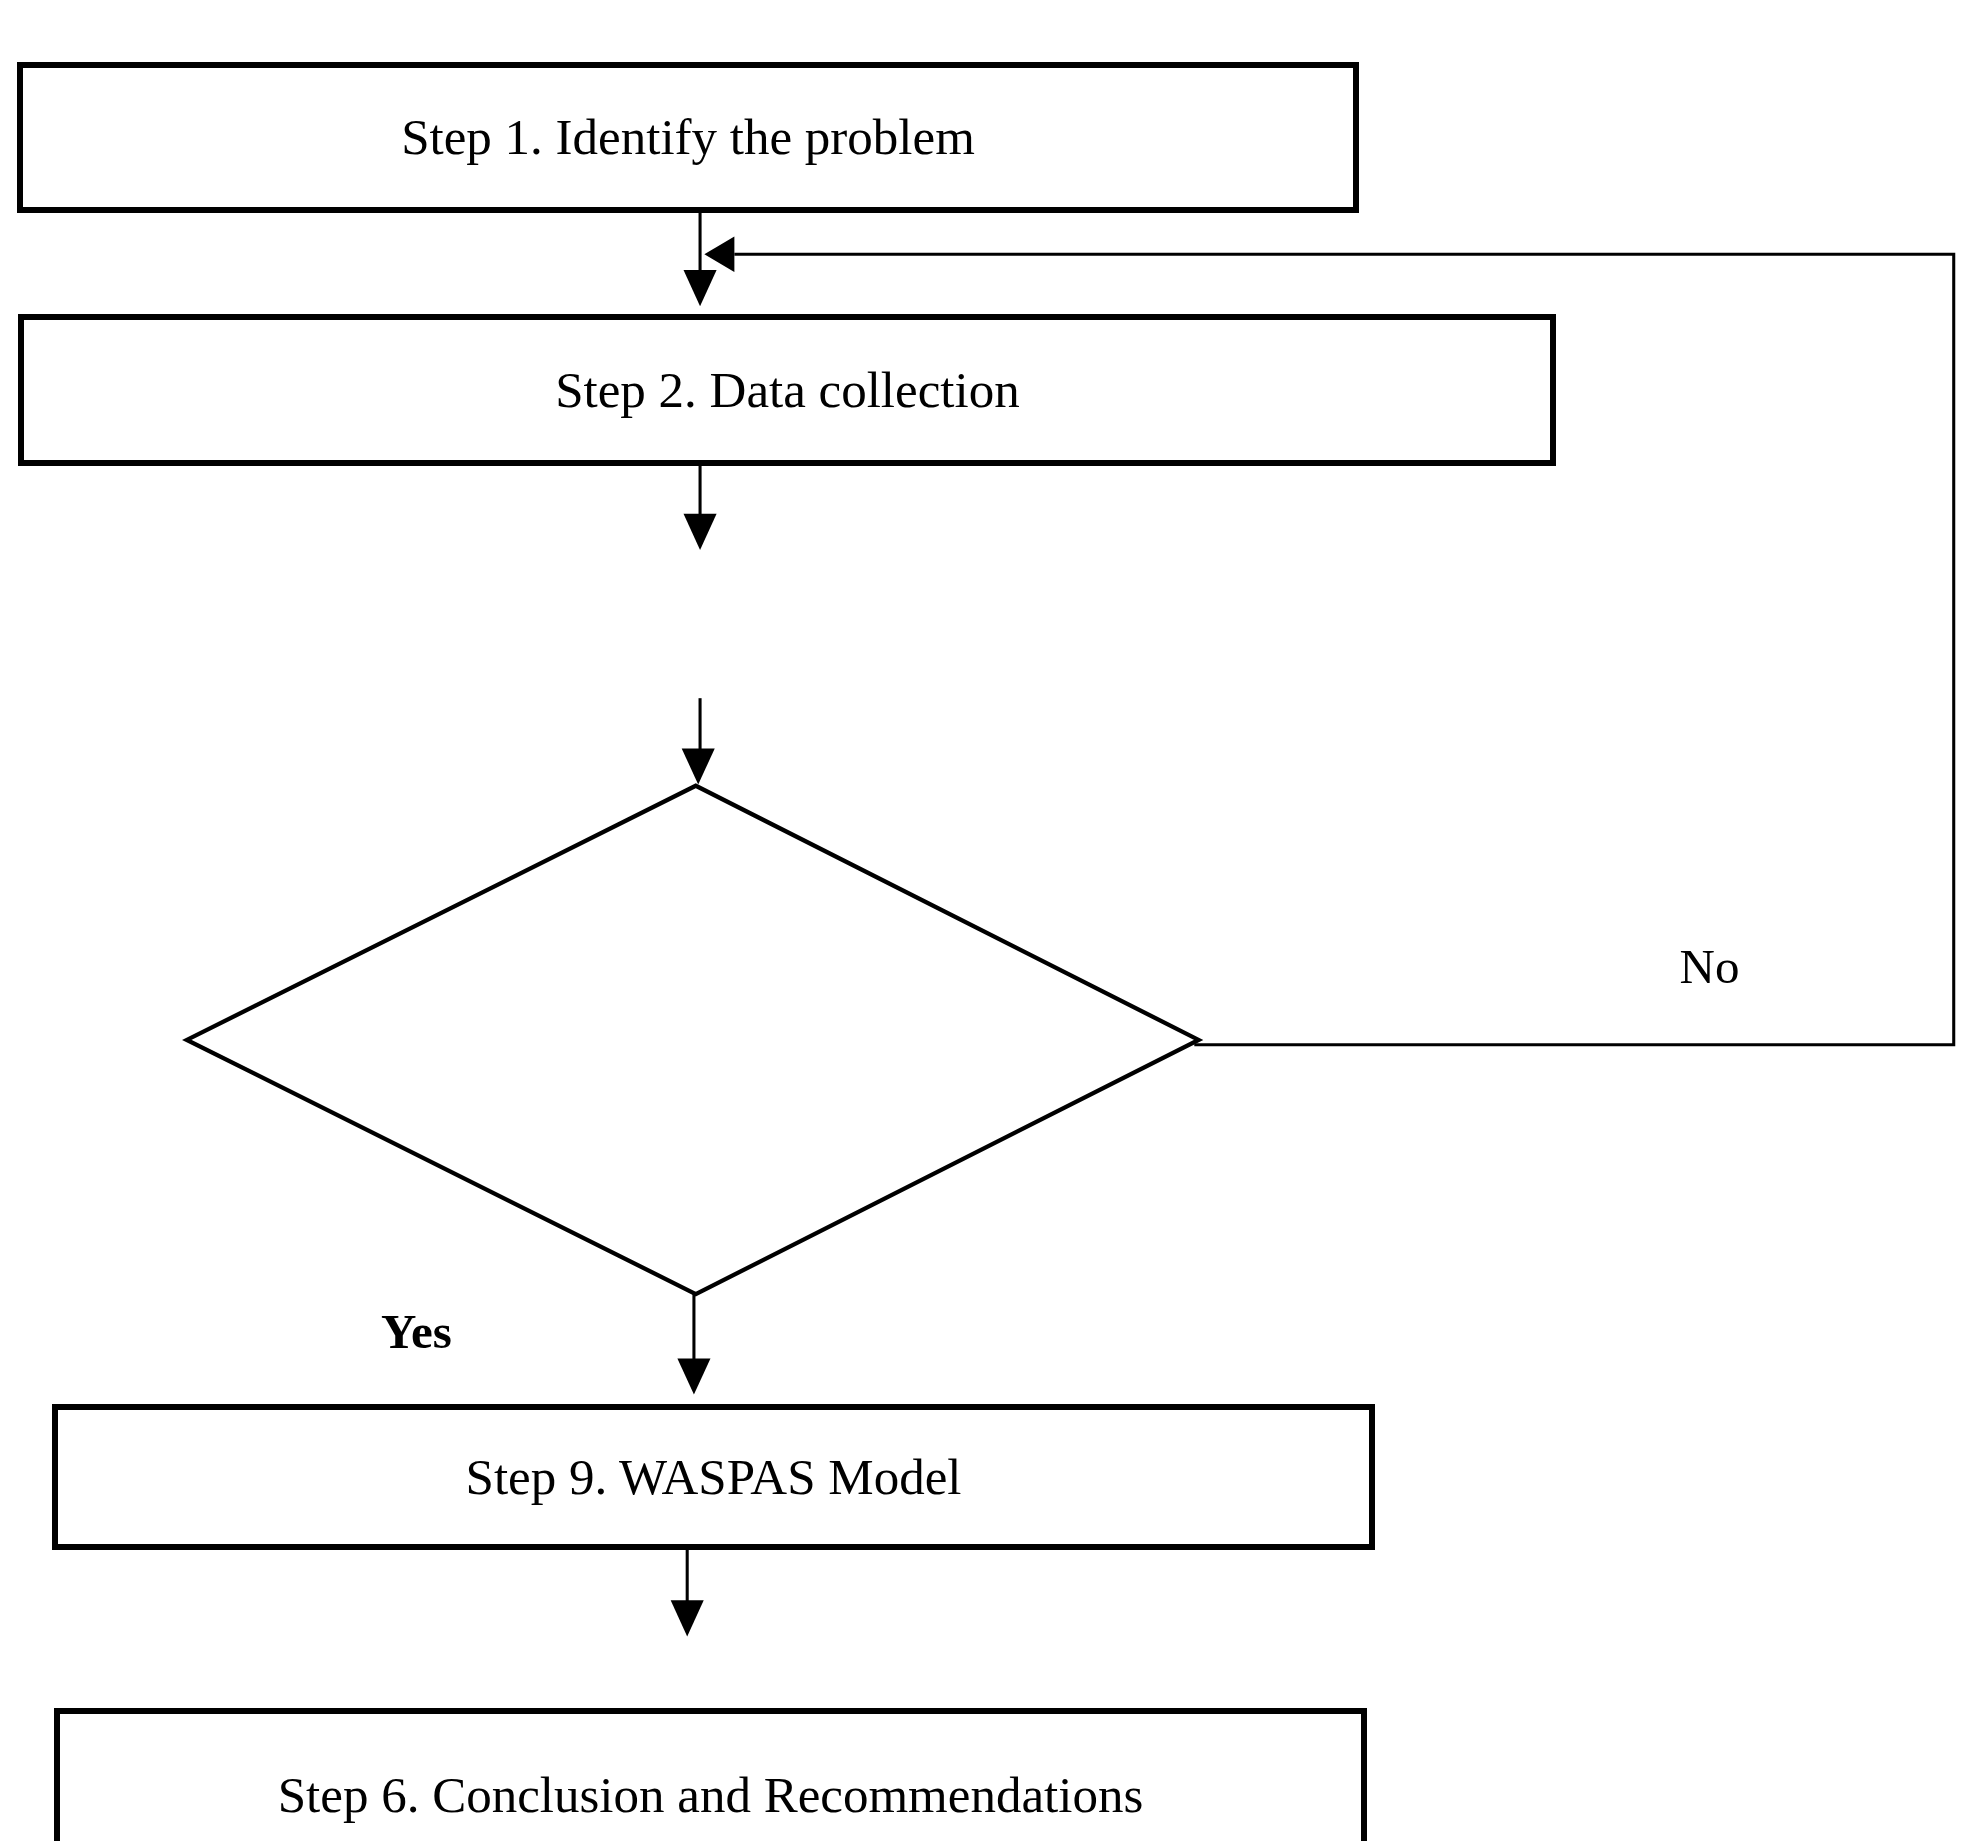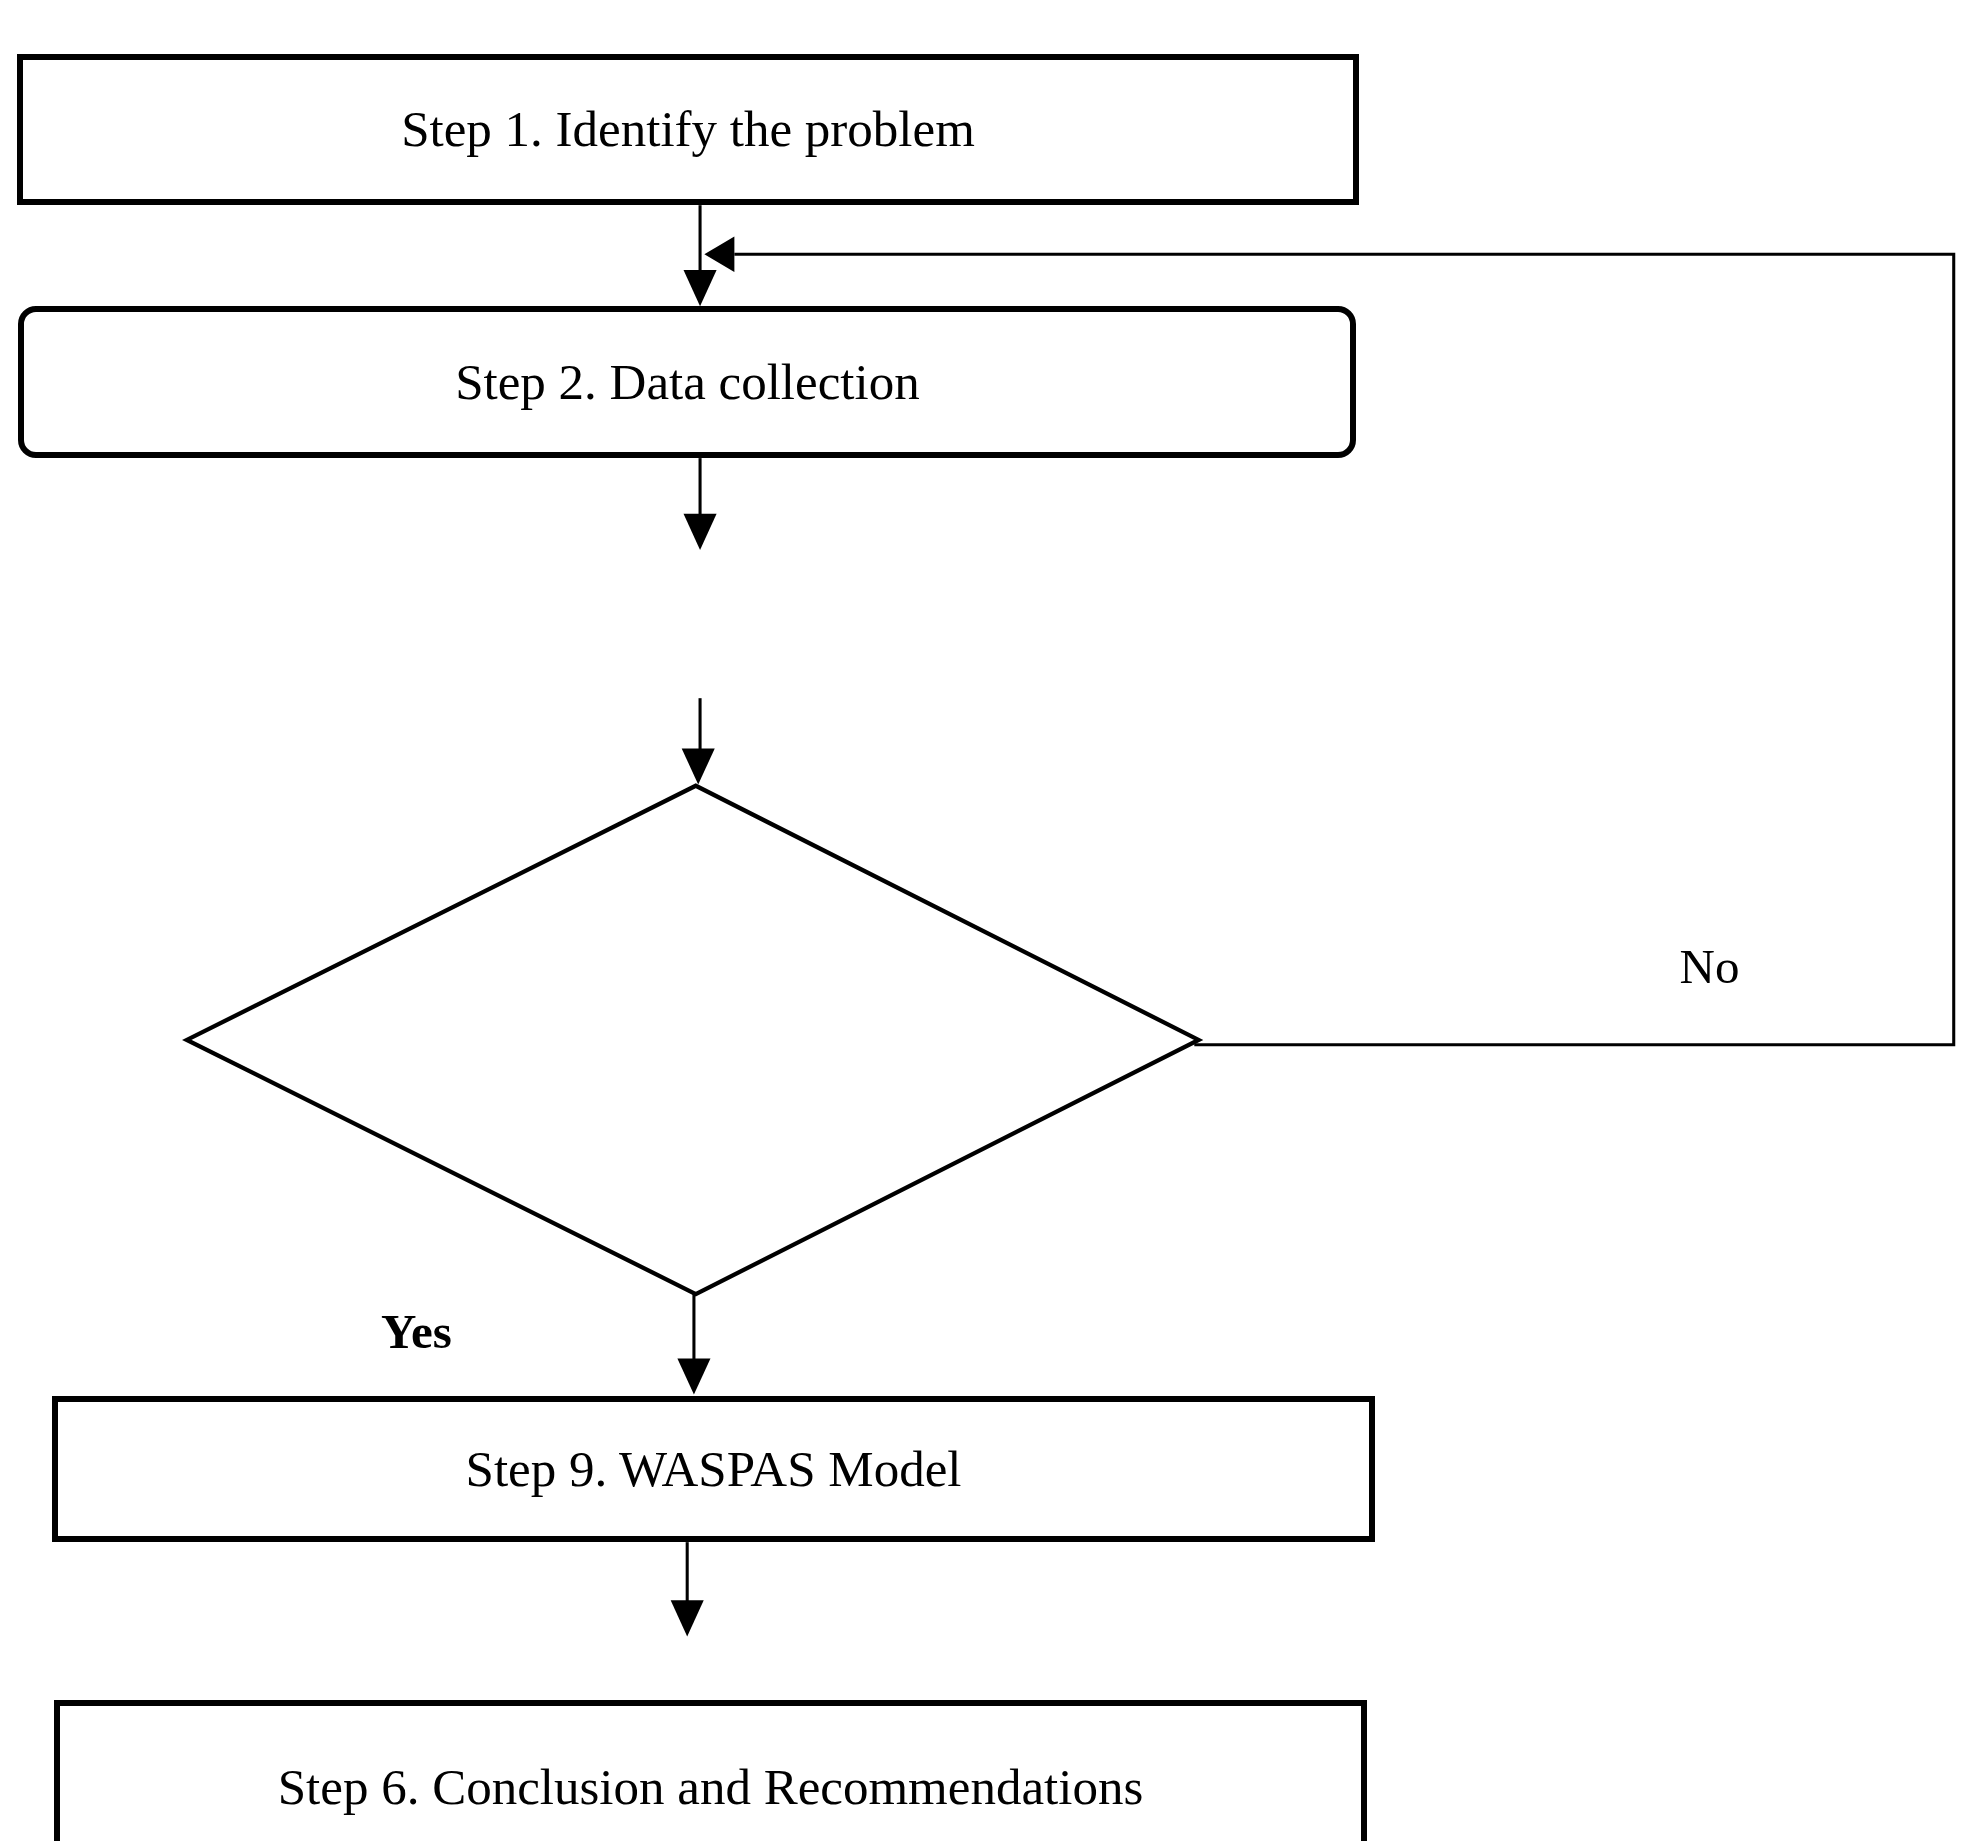--- a/index.html
+++ b/index.html
@@ -28,23 +28,24 @@
     box-sizing: border-box;
     background: #ffffff;
     border: 6.1px solid #000000;
     display: flex;
     align-items: center;
     justify-content: center;
     text-align: center;
     color: #000000;
     font-size: 51px;
     line-height: 1.15;
+    margin-top: 8px;
   }
   #box1 { left: 17px;  top: 54px;   width: 1342px; height: 151px; }
-  #box2 { left: 18.4px;  top: 306px;  width: 1338px; height: 152px; border-radius: 18px; }
+  #box2 { left: 18.4px;  top: 306px;  width: 1538px; height: 152px; }
   #box3 { left: 49px;  top: 551px;  width: 1320px; height: 147px; }
   #box5 { left: 52px;  top: 1396px; width: 1323px; height: 146px; }
   #box6 { left: 54px;  top: 1700px; width: 1313px; height: 174px; }
   .diamond-label {
     position: absolute;
     left: 187px; top: 786px;
     width: 1012px; height: 508px;
     box-sizing: border-box;
     padding-top: 58px;
     display: flex;

